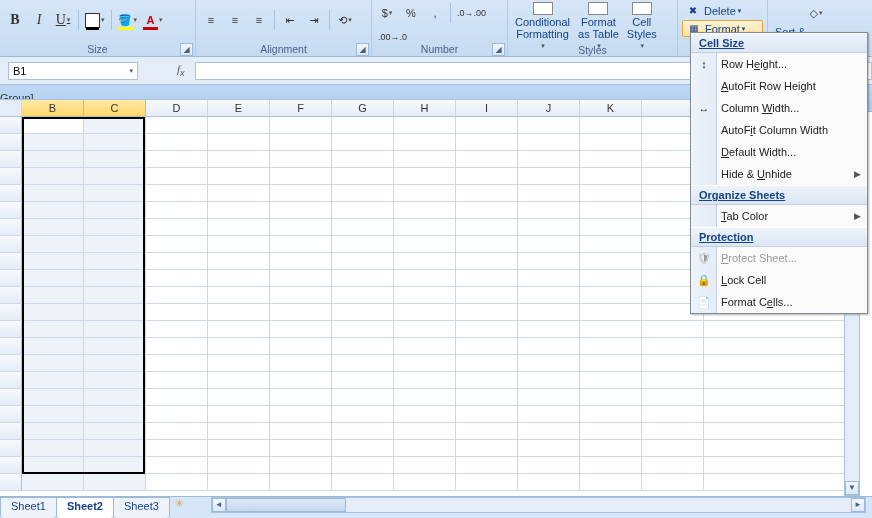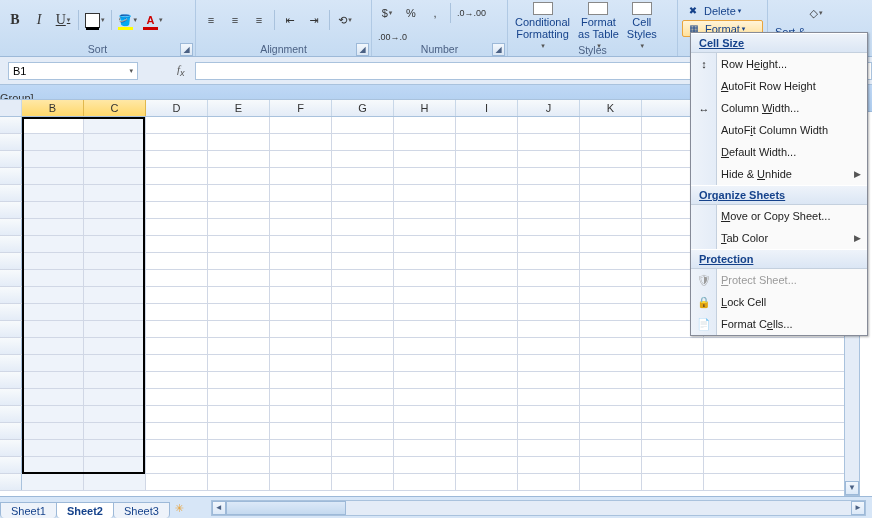--- a/index.html
+++ b/index.html
@@ -50,21 +50,21 @@
   .col-head.first{width:22px;background:#e4ecf7;}
   .col-head.sel{background:linear-gradient(#ffe8a6,#ffd86b);border-right:1px solid #e0b84e;color:#333;}
   .rows{position:absolute;top:17px;left:0;right:0;bottom:0;}
   .row{display:flex;height:17px;border-bottom:1px solid #d0d7e5;}
   .row-head{width:22px;background:linear-gradient(#f7fafc,#e4ecf7);border-right:1px solid #a9c2dd;}
   .cell{width:62px;border-right:1px solid #d0d7e5;}
   .cell.sel{background:#eef3fa;}
   .sel-border{position:absolute;border:2px solid #000;pointer-events:none;}
 
   
-  .sheet-bar{position:absolute;left:0;right:0;bottom:0;height:22px;background:#d7e6f7;border-top:1px solid #9db9d8;display:flex;align-items:flex-end;}
+  .sheet-bar{position:absolute;left:0;right:0;bottom:0;height:22px;background:#d7e6f7;border-top:1px solid #9db9d8;display:flex;}
   .sheet-tab{padding:2px 10px 1px;background:#eef3fa;border:1px solid #9db9d8;border-bottom:none;border-radius:0 0 4px 4px;font-size:11px;color:#15428b;margin-right:-1px;position:relative;top:0;}
   .sheet-tab.active{background:#fff;font-weight:bold;}
   .sheet-ins{width:16px;height:16px;margin-left:6px;color:#e8a43e;}
   .hscroll{flex:1;margin:0 6px 2px 20px;height:16px;background:#e4ecf7;border:1px solid #a9c2dd;position:relative;}
   .hscroll .thumb{position:absolute;left:14px;top:0;width:120px;height:14px;background:linear-gradient(#dce9f8,#c4d9ef);border:1px solid #9db9d8;}
   .hscroll .arrow{position:absolute;top:0;width:14px;height:14px;background:linear-gradient(#f2f7fd,#dce9f8);border:1px solid #9db9d8;text-align:center;font-size:8px;line-height:12px;color:#4b6184;}
   .hscroll .arrow.l{left:0;} .hscroll .arrow.r{right:0;}
 
   .vscroll{position:absolute;right:12px;top:116px;bottom:22px;width:16px;background:#e4ecf7;border:1px solid #a9c2dd;}
   .vscroll .arrow{position:absolute;left:0;width:14px;height:14px;background:linear-gradient(#f2f7fd,#dce9f8);border:1px solid #9db9d8;text-align:center;font-size:8px;line-height:12px;color:#4b6184;}
@@ -97,21 +97,21 @@
         </span>
       <span class="sep"></span>
       <span class="rbtn dd-caret">
           <span class="swatch-fill">🪣</span>
         </span>
       <span class="rbtn dd-caret">
           <span class="swatch-a">A</span>
         </span>
     </div>
     <div class="group-label">
-        <span>Sort</span>
+        <span>Size</span>
         <span class="dlg-launch">◢</span>
       </div>
   </div>
 
   <div class="ribbon-group" style="width:176px">
     <div class="grp-buttons">
       <span class="rbtn">≡</span>
       <span class="rbtn">≡</span>
       <span class="rbtn">≡</span>
       <span class="sep"></span>
@@ -573,23 +573,20 @@
     </div>
   <div class="menu-item">
       <span><span class="underline-letter">D</span>efault Width...</span>
     </div>
   <div class="menu-item">
       <span>Hide &amp; <span class="underline-letter">U</span>nhide</span>
       <span class="subarrow">▶</span>
     </div>
   <div class="menu-header">Organize Sheets</div>
   <div class="menu-item">
-      <span><span class="underline-letter">M</span>ove or Copy Sheet...</span>
-    </div>
-  <div class="menu-item">
       <span><span class="underline-letter">T</span>ab Color</span>
       <span class="subarrow">▶</span>
     </div>
   <div class="menu-header">Protection</div>
   <div class="menu-item disabled">
       <span class="m-ico">🛡</span>
       <span><span class="underline-letter">P</span>rotect Sheet...</span>
     </div>
   <div class="menu-item">
       <span class="m-ico">🔒</span>

